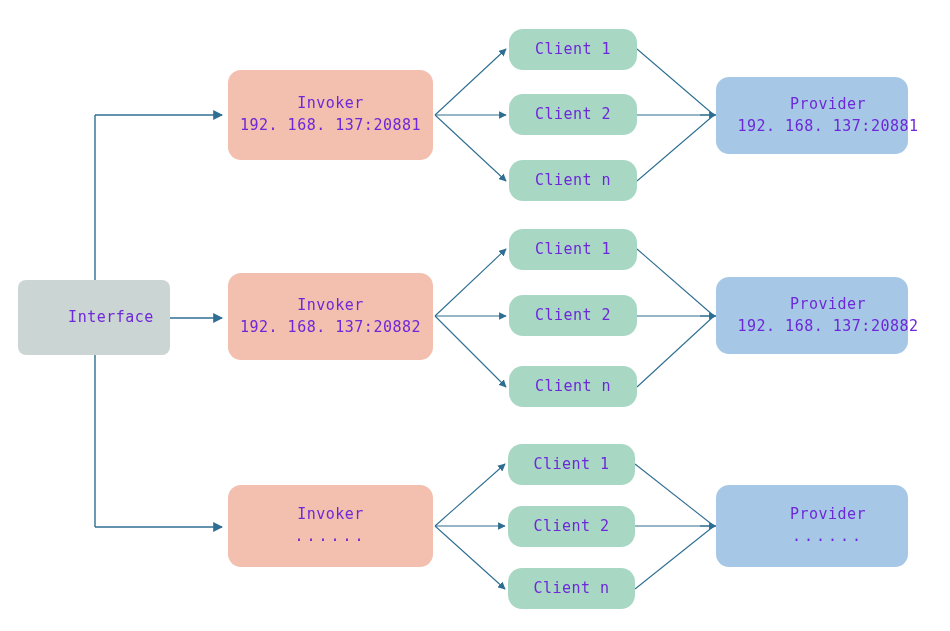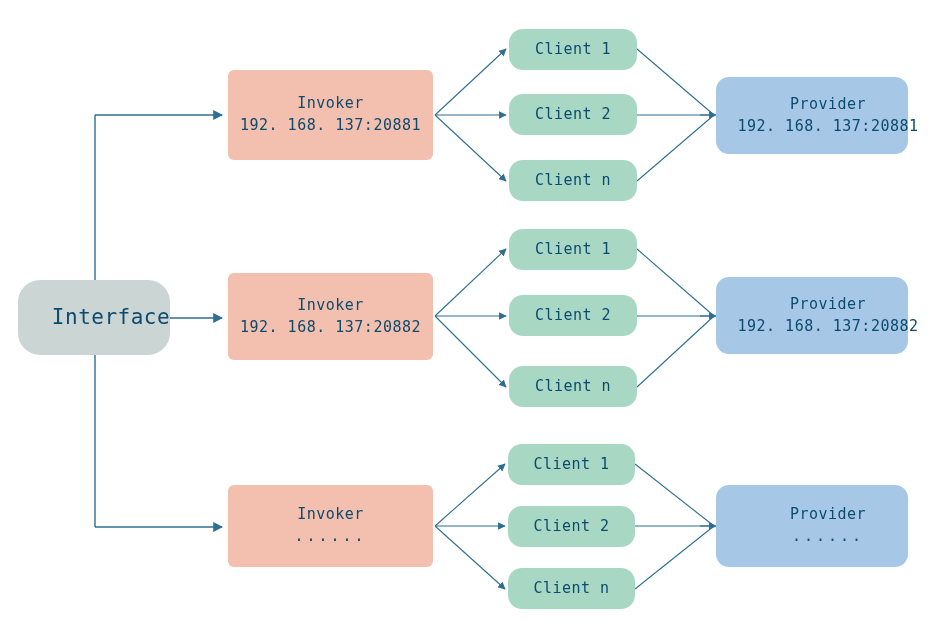--- a/index.html
+++ b/index.html
@@ -27,38 +27,38 @@
     height: 631px;
   }
   .node {
     position: absolute;
     box-sizing: border-box;
     display: flex;
     flex-direction: column;
     align-items: center;
     justify-content: center;
     border-radius: 12px;
-    color: #0c4a6e;
+    color: #6d28d9;
     letter-spacing: 0.5px;
     line-height: 1.45;
     text-align: center;
     white-space: nowrap;
   }
   .node-line { display: block; }
 
   .n-interface {
     background: #CBD5D3;
-    font-size: 21px;
-    border-radius: 22px;
+    font-size: 15px;
+    border-radius: 8px;
     padding-left: 34px;
   }
   .n-invoker {
     background: #F3BFAE;
     font-size: 15px;
-    border-radius: 6px;
+    border-radius: 13px;
   }
   .n-client {
     background: #A8D8C4;
     font-size: 15px;
     border-radius: 14px;
   }
   .n-provider {
     background: #A6C8E6;
     font-size: 15px;
     border-radius: 13px;

